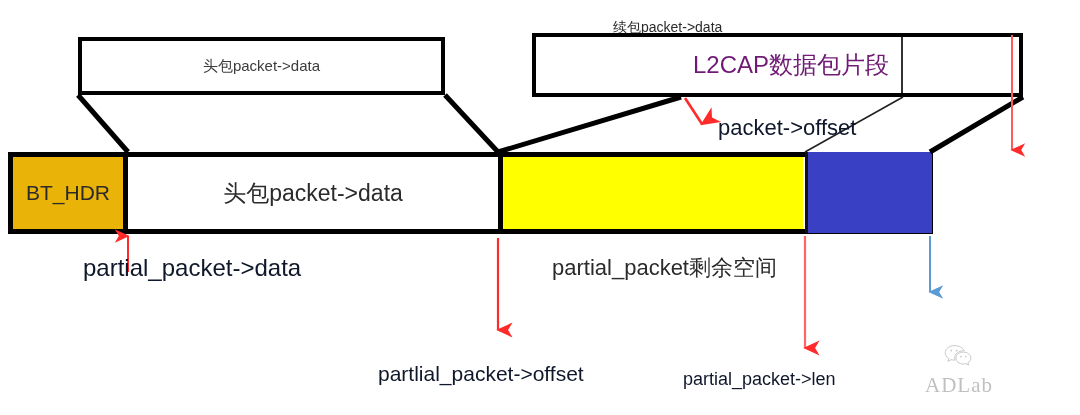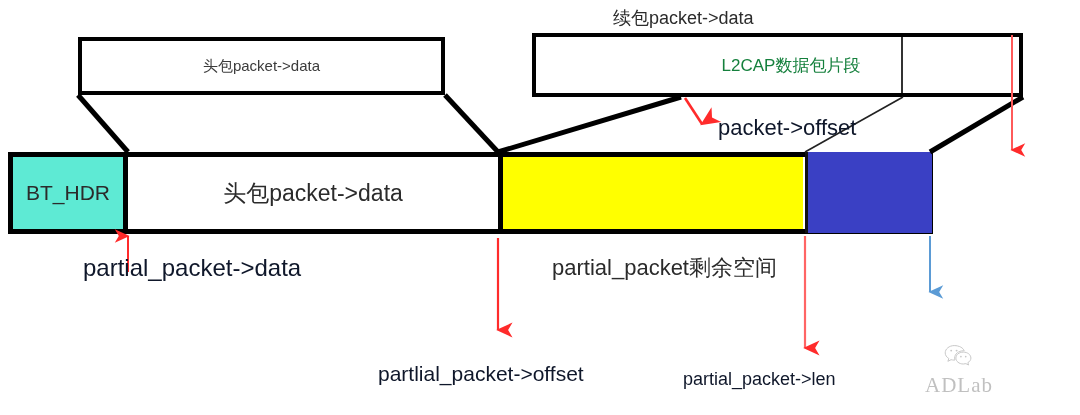--- a/index.html
+++ b/index.html
@@ -71,37 +71,37 @@
 </style>
 </head>
 <body>
 
 <div id="canvas">
 
   <div class="box" style="left:78px; top:37px; width:367px; height:58px;">
     <span style="font-size:15px; color:#3b3b3b;">头包packet-&gt;data</span>
   </div>
 
-  <div class="lbl dark" style="left:613px; top:9px; font-size:18px;">续包packet-&gt;data</div>
+  <div class="lbl dark" style="left:613px; top:20px; font-size:14px;">续包packet-&gt;data</div>
 
   <div class="box" style="left:532px; top:33px; width:491px; height:64px; justify-content:flex-start;">
   </div>
 
 
   <div class="seg" style="left:681px; top:37px; width:222px; height:56px; border-right:2px solid #333;">
-    <span style="font-size:17px; color:#15803d;">L2CAP数据包片段</span>
+    <span style="font-size:24px; color:#701a75;">L2CAP数据包片段</span>
   </div>
 
   <div class="seg" style="left:903px; top:37px; width:116px; height:56px;">
     <span style="font-size:16px;"></span>
   </div>
 
   <div class="box" style="left:8px; top:152px; width:925px; height:82px; border-width:5px;"></div>
 
-  <div class="seg" style="left:13px; top:157px; width:115px; height:72px; border-right:5px solid #000; background:#5eead4;">
+  <div class="seg" style="left:13px; top:157px; width:115px; height:72px; border-right:5px solid #000; background:#eab308;">
     <span style="font-size:21px; color:#2b2b2b;">BT_HDR</span>
   </div>
 
   <div class="seg" style="left:128px; top:157px; width:370px; height:72px; background:#ffffff;">
     <span style="font-size:23px; color:#2b2b2b;">头包packet-&gt;data</span>
   </div>
 
   <div class="seg" style="left:498px; top:157px; width:305px; height:72px; background:#ffff00; border-left:5px solid #000;">
     <span></span>
   </div>

